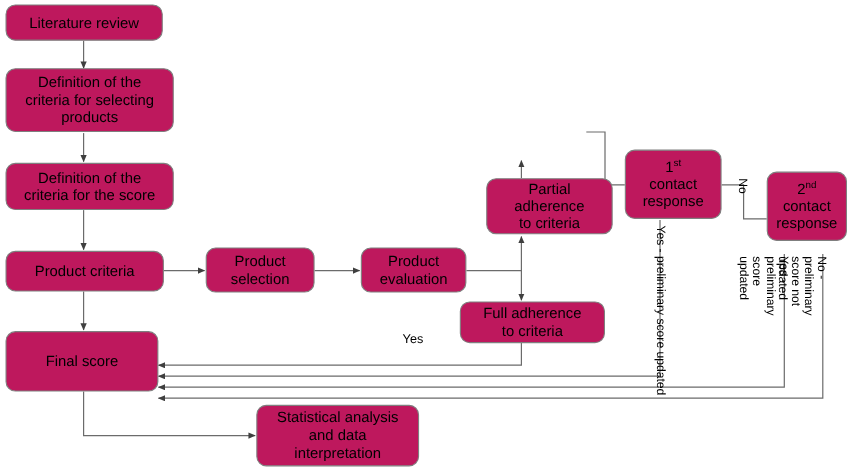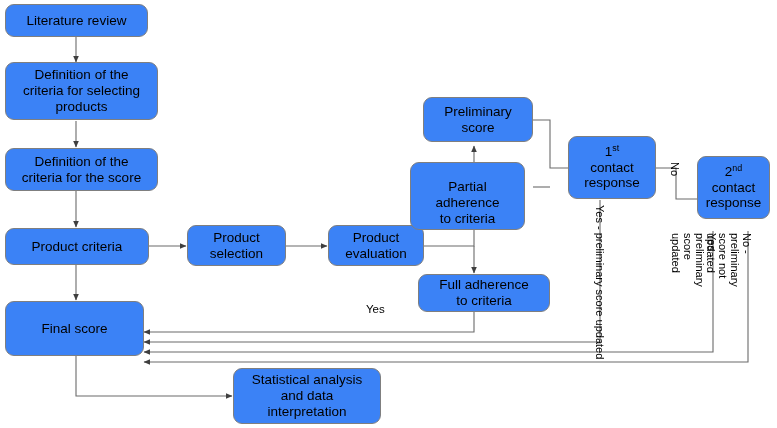--- a/index.html
+++ b/index.html
@@ -22,21 +22,21 @@
     position: absolute;
     left: 0;
     top: 0;
     width: 777px;
     height: 428px;
     pointer-events: none;
   }
   .node {
     position: absolute;
     box-sizing: border-box;
-    background: #3b82f6;
+    background: #be185d;
     border: 1px solid #7f7f7f;
     border-radius: 9px;
     display: flex;
     align-items: center;
     justify-content: center;
     text-align: center;
     color: #000000;
     font-size: 13.5px;
     line-height: 1.18;
     padding: 2px 4px;
@@ -139,26 +139,22 @@
   <div class="node" style="left:187px; top:225px; width:99px; height:41px;">
     <span class="label">Product
 selection</span>
   </div>
 
   <div class="node" style="left:328px; top:225px; width:96px; height:41px;">
     <span class="label">Product
 evaluation</span>
   </div>
 
-  <div class="node" style="left:423px; top:97px; width:110px; height:45px;">
-    <span class="label">Preliminary
-score</span>
-  </div>
 
-  <div class="node" style="left:410px; top:162px; width:115px; height:68px;align-items:flex-end;">
+  <div class="node" style="left:442px; top:162px; width:115px; height:51px;">
     <span class="label">Partial
 adherence
 to criteria</span>
   </div>
 
   <div class="node" style="left:418px; top:274px; width:132px; height:38px;">
     <span class="label">Full adherence
 to criteria</span>
   </div>
 

